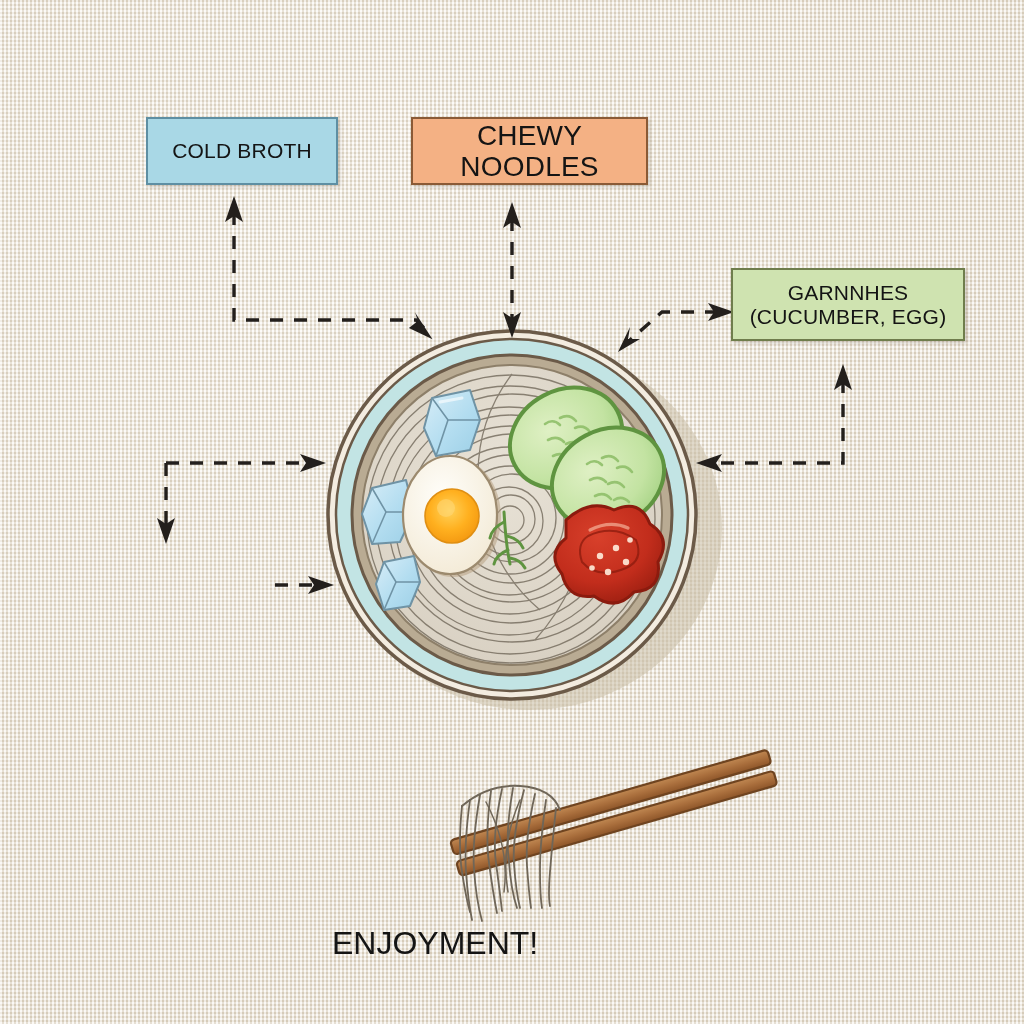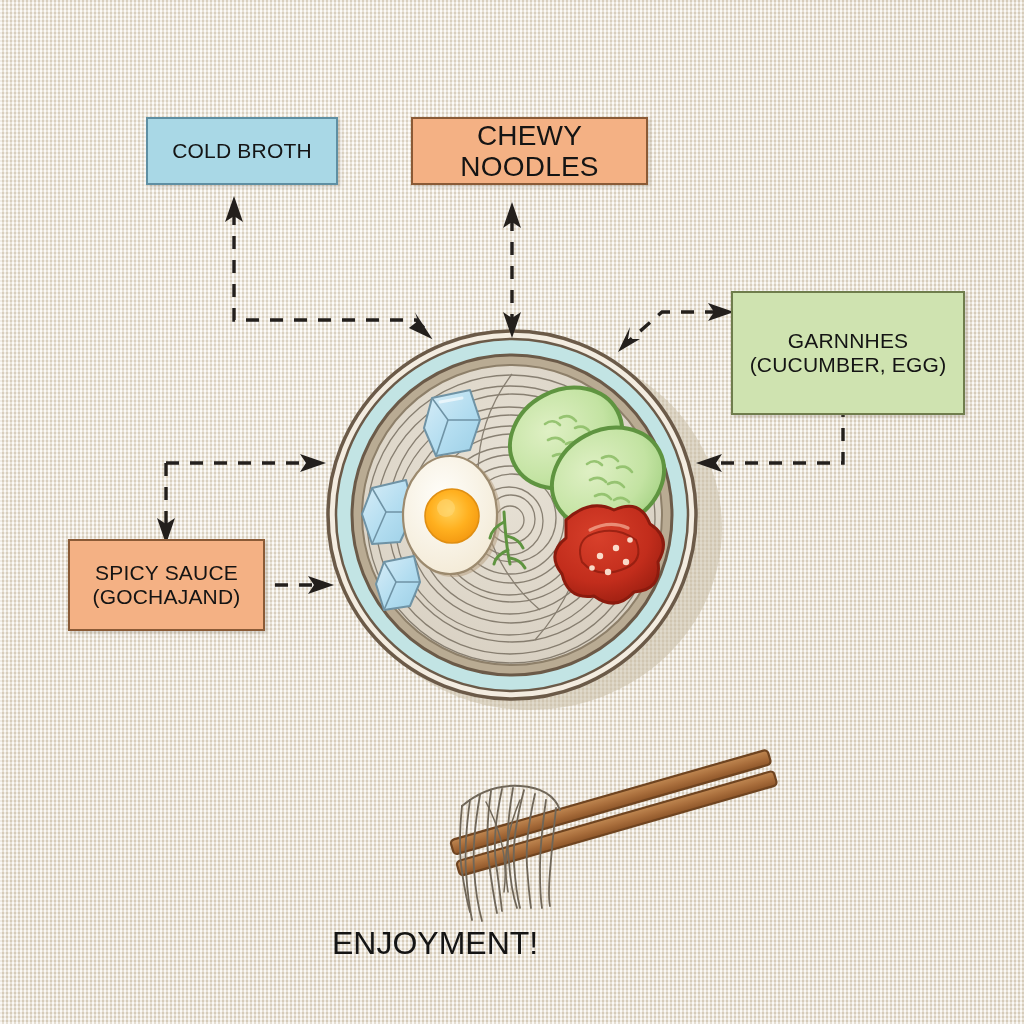--- a/index.html
+++ b/index.html
@@ -38,22 +38,22 @@
 
   #box-cold-broth{
     left:146px;top:117px;width:192px;height:68px;
     background:#a9d8e6;border:2px solid #5e8fa3;font-size:21px;
   }
   #box-chewy-noodles{
     left:411px;top:117px;width:237px;height:68px;
     background:#f4b184;border:2px solid #8a5a36;font-size:28px;
   }
   #box-garnishes{
-    left:731px;top:268px;width:234px;height:124px;
-    background:#cfe3b0;border:2px solid #6f7d4c;font-size:21px;margin-top:23px;
+    left:731px;top:268px;width:234px;height:73px;
+    background:#cfe3b0;border:2px solid #6f7d4c;font-size:21px;
   }
   #box-spicy-sauce{
     left:68px;top:539px;width:197px;height:92px;
     background:#f4b184;border:2px solid #8a5a36;font-size:21px;
   }
   #caption-enjoyment{
     position:absolute;left:332px;top:925px;width:360px;
     text-align:left;font-size:32px;color:#141414;
     font-family:"Liberation Sans", sans-serif;
   }
@@ -282,20 +282,16 @@
 
   <div class="callout" id="box-chewy-noodles">
     <span>CHEWY NOODLES</span>
   </div>
 
   <div class="callout" id="box-garnishes">
     <span>GARNNHES
 (CUCUMBER, EGG)</span>
   </div>
 
-  <div class="callout" id="box-spicy-sauce">
-    <span>SPICY SAUCE
-(GOCHAJAND)</span>
-  </div>
 
   <div id="caption-enjoyment">ENJOYMENT!</div>
 
 </div>
 
 </body></html>

